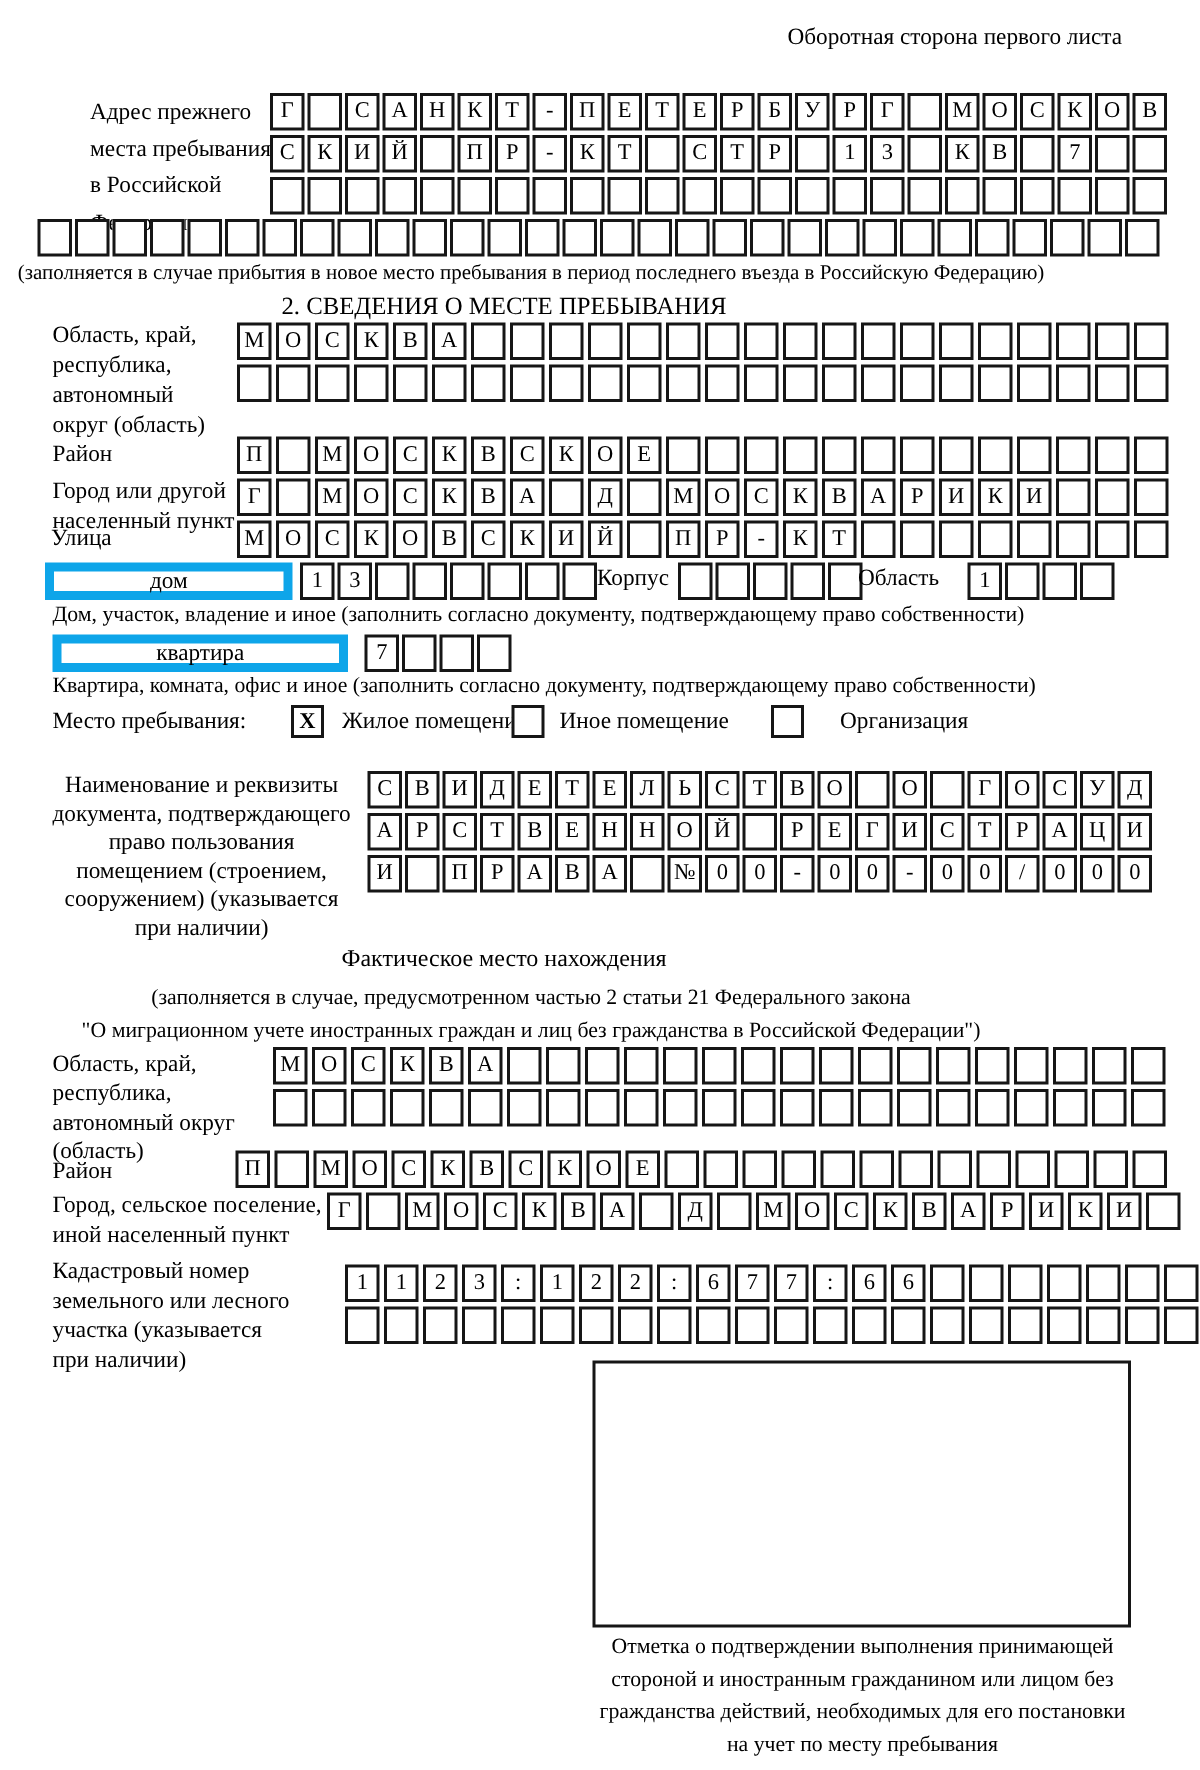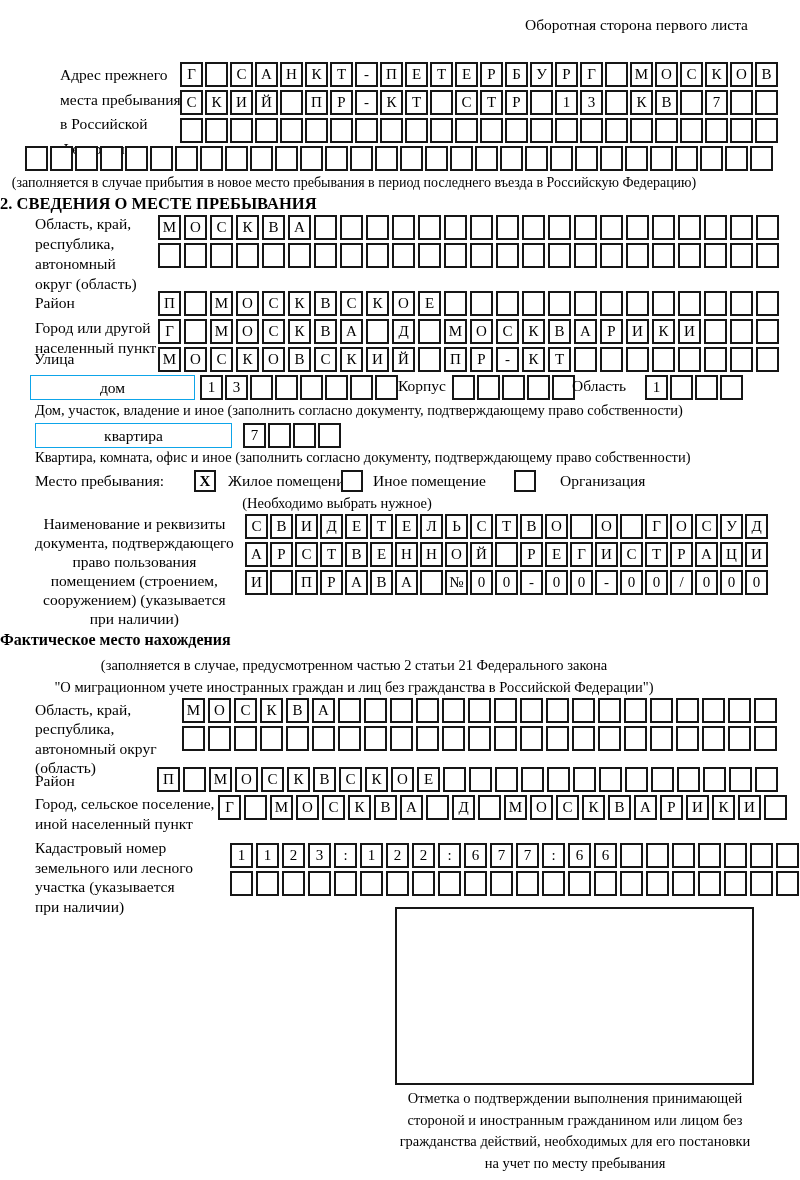--- a/index.html
+++ b/index.html
@@ -5,33 +5,33 @@
   html,body { margin:0; padding:0; background:#888; }
   .page {
     position:relative; width:800px; height:1180px; margin:0 auto;
     background:#ffffff; color:#000;
     font-family:"Liberation Serif", serif;
     overflow:hidden;
   }
   .lbl { position:absolute; font-size:15.5px; white-space:pre-line; }
   .cap { position:absolute; font-size:14.5px; white-space:pre-line; }
   .cap-center { position:absolute; left:0; width:708px; text-align:center; font-size:14px; white-space:pre-line; }
-  .ttl { position:absolute; left:0; width:672px; text-align:left; font-weight:bold; font-size:16.5px; }
+  .ttl { position:absolute; left:0; width:672px; text-align:center; font-weight:normal; font-size:16.5px; }
   .hnote { position:absolute; font-size:15.5px; }
   .cellrow { position:absolute; display:flex; column-gap:3px; }
   .cellrow.g2 { column-gap:2px; }
   .cell {
     box-sizing:border-box; width:23px; height:25px; flex:0 0 23px;
     border:2px solid #161616; background:#fff;
     display:flex; align-items:center; justify-content:center;
     font-size:15px; line-height:1;
   }
   .box-label {
     position:absolute; box-sizing:border-box; height:25px;
-    border:1px solid #0ea5e9; background:#fff;
+    border:6px solid #0ea5e9; background:#fff;
     display:flex; align-items:center; justify-content:center;
     font-size:15.5px;
     text-align:center;
   }
   .checkbox {
     position:absolute; box-sizing:border-box; width:22px; height:22px;
     border:2px solid #161616; background:#fff;
     display:flex; align-items:center; justify-content:center;
     font-size:15px; font-weight:bold;
   }
@@ -341,21 +341,20 @@
     </div>
   <div class="cap" style="left:35px; top:449px;">Квартира, комната, офис и иное (заполнить согласно документу, подтверждающему право собственности)</div>
 
   <div class="lbl" style="left:35px; top:472px;">Место пребывания:</div>
   <div class="checkbox" style="left:194px; top:470px;">X</div>
   <div class="lbl" style="left:228px; top:472px;">Жилое помещение</div>
   <div class="checkbox" style="left:341px; top:470px;"></div>
   <div class="lbl" style="left:373px; top:472px;">Иное помещение</div>
   <div class="checkbox" style="left:514px; top:470px;"></div>
   <div class="lbl" style="left:560px; top:472px;">Организация</div>
-  <div class="cap" style="left:177px; top:495px; width:320px; text-align:center;">(Необходимо выбрать нужное)</div>
 
   <div class="lbl" style="left:35px; top:514px; line-height:19px;text-align:center;">Наименование и реквизиты
 документа, подтверждающего
 право пользования
 помещением (строением,
 сооружением) (указывается
 при наличии)</div>
   <div class="cellrow g2" style="left:245px; top:514px;">
       <span class="cell">С</span>
       <span class="cell">В</span>

